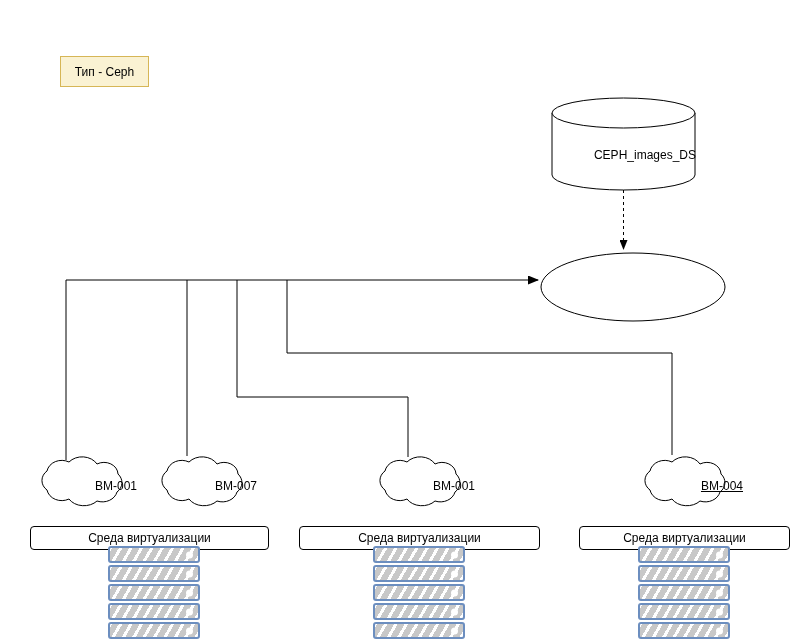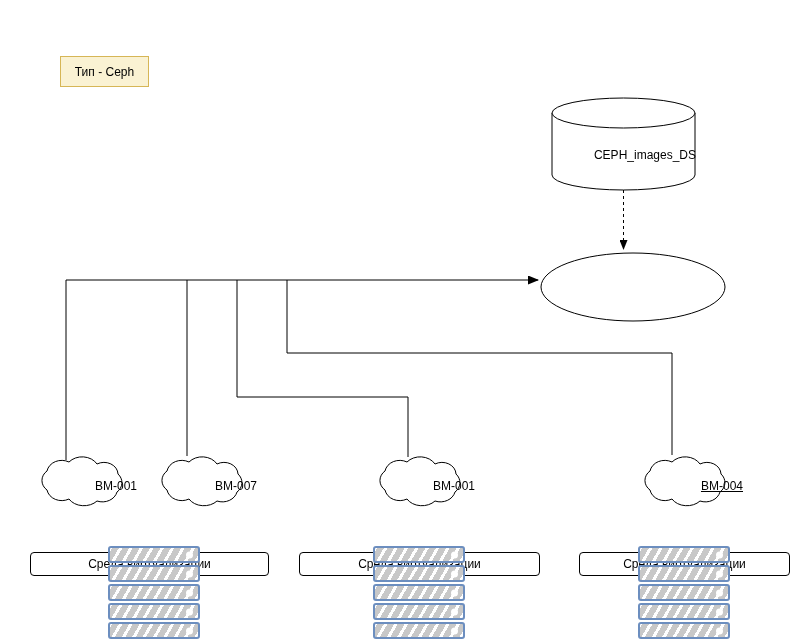--- a/index.html
+++ b/index.html
@@ -74,21 +74,20 @@
     height: 24px;
     background: #ffffff;
     border: 1px solid #000000;
     border-radius: 4px;
     box-sizing: border-box;
     display: flex;
     align-items: center;
     justify-content: center;
     font-size: 12px;
     color: #000000;
-    margin-top: 26px;
   }
   .env-bar.b1 { left: 30px; top: 526px; width: 239px; }
   .env-bar.b2 { left: 299px; top: 526px; width: 241px; }
   .env-bar.b3 { left: 579px; top: 526px; width: 211px; }
 
   .rack {
     position: absolute;
     width: 92px;
     top: 546px;
   }

